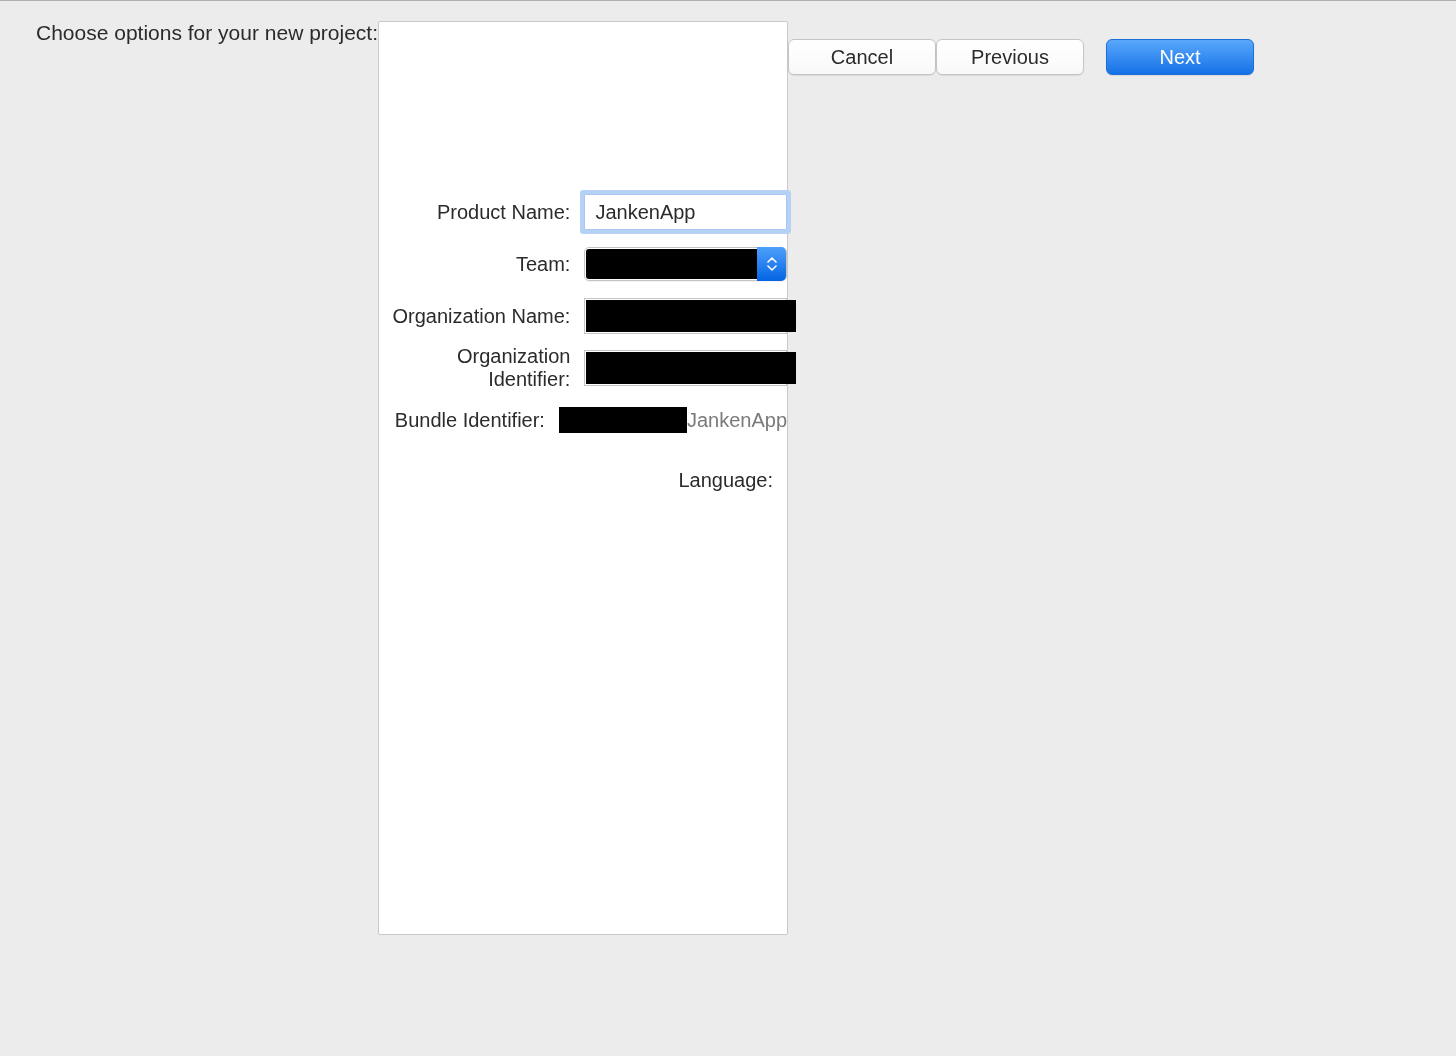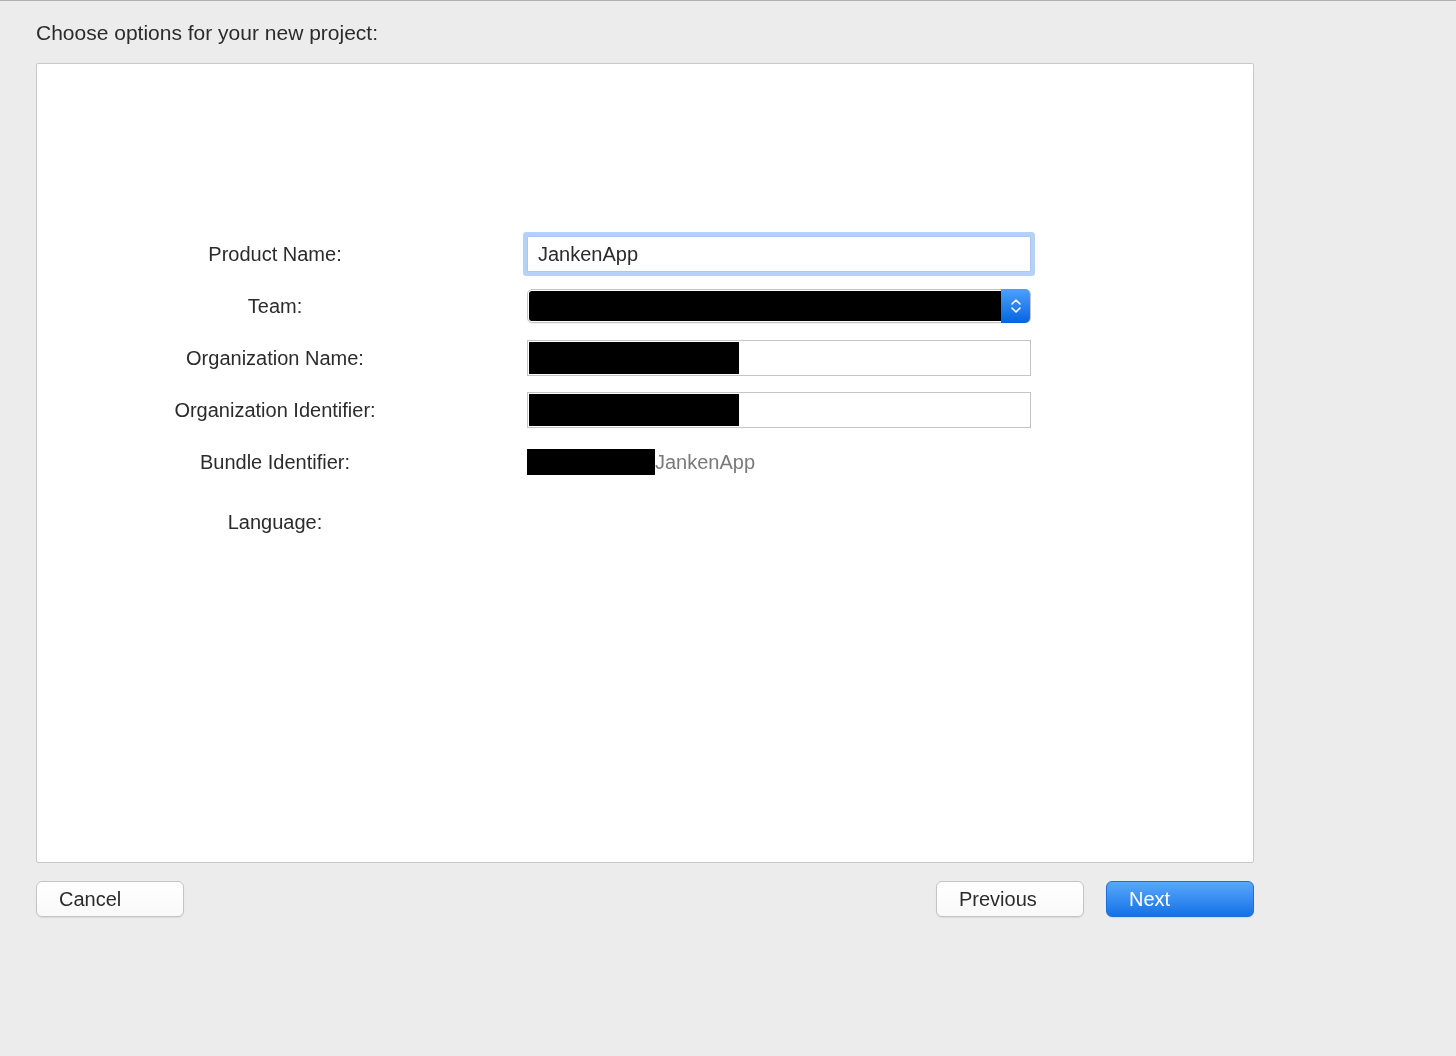--- a/index.html
+++ b/index.html
@@ -17,21 +17,21 @@
     }
     .dialog {
       position: absolute;
       left: 0;
       top: 0;
       width: 1290px;
       height: 934px;
       background: #ececec;
       padding: 20px 36px 0 36px;
       display: flex;
-      flex-direction: column;
+      flex-direction: row;
     }
     .title {
       font-size: 21px;
       color: #2b2b2b;
       margin-bottom: 18px;
       font-weight: 400;
     }
     .panel {
       flex: 1;
       background: #ffffff;
@@ -46,21 +46,21 @@
       right: 0;
     }
     .row {
       display: flex;
       align-items: center;
       margin-bottom: 16px;
       height: 36px;
     }
     .label {
       width: 490px;
-      text-align: center;
+      text-align: right;
       padding-right: 14px;
       font-size: 20px;
       color: #2b2b2b;
     }
     .control {
       width: 504px;
       position: relative;
       display: flex;
       align-items: center;
     }
@@ -188,20 +188,21 @@
       border-radius: 6px;
       background: linear-gradient(#ffffff, #f9f9f9);
       font-size: 20px;
       color: #2b2b2b;
       padding: 0 22px;
       min-width: 148px;
       box-shadow: 0 1px 1px rgba(0,0,0,0.08);
       cursor: default;
       display: flex;
       align-items: center;
+      justify-content: center;
     }
     .btn.primary {
       background: linear-gradient(#5aa8fc, #1471e6);
       border: 1px solid #1b6fd8;
       color: #fff;
     }
     .footer-right {
       margin-left: auto;
       display: flex;
       gap: 22px;

